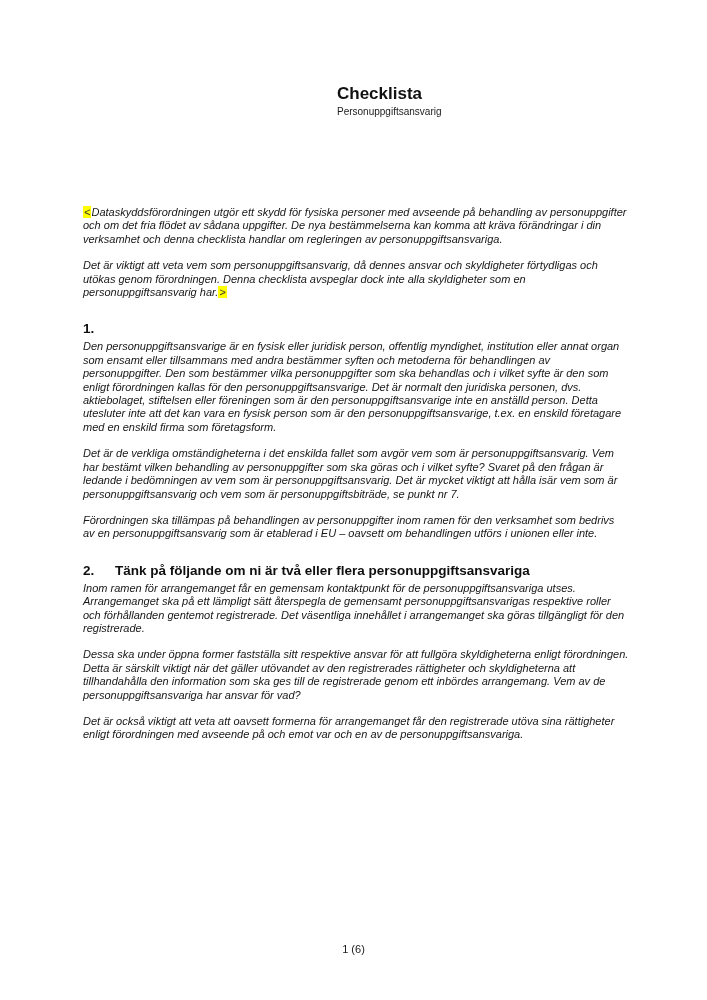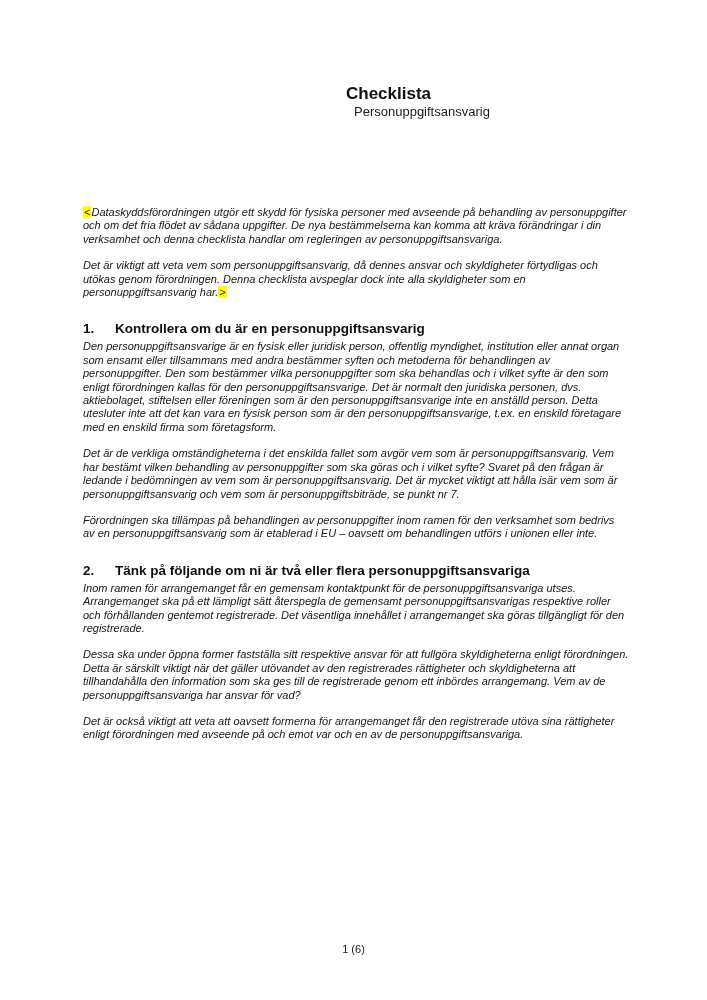--- a/index.html
+++ b/index.html
@@ -11,35 +11,34 @@
     position: relative;
     width: 707px;
     height: 1000px;
     background: #ffffff;
     font-family: "Liberation Sans", sans-serif;
     color: #111111;
     overflow: hidden;
   }
   .title-block {
     position: absolute;
-    left: 346px;
+    left: 337px;
     top: 84px;
   }
   .doc-title {
     margin: 0;
     font-size: 17px;
     line-height: 20px;
     font-weight: bold;
     color: #111111;
   }
   .doc-subtitle {
-    font-size: 13px;
+    font-size: 10px;
     line-height: 16px;
     color: #1b1b1b;
-    margin-left: 8px;
   }
   .content {
     position: absolute;
     left: 83px;
     top: 186px;
     width: 546px;
     font-size: 11px;
     line-height: 13.4px;
     color: #161616;
     margin-top: 20px;
@@ -93,21 +92,20 @@
   <main class="content">
 
     <div class="intro">
       <p><mark class="hl">&lt;</mark><span>Dataskyddsförordningen utgör ett skydd för fysiska personer med avseende på behandling av personuppgifter och om det fria flödet av sådana uppgifter. De nya bestämmelserna kan komma att kräva förändringar i din verksamhet och denna checklista handlar om regleringen av personuppgiftsansvariga.</span></p>
       <p><span>Det är viktigt att veta vem som personuppgiftsansvarig, då dennes ansvar och skyldigheter förtydligas och utökas genom förordningen. Denna checklista avspeglar dock inte alla skyldigheter som en personuppgiftsansvarig har.</span><mark class="hl">&gt;</mark></p>
     </div>
 
     <section>
       <h2 class="sec-head">
         <span class="sec-num">1.</span>
-        <span class="sec-title">Kontrollera om du är en personuppgiftsansvarig</span>
       </h2>
       <p>Den personuppgiftsansvarige är en fysisk eller juridisk person, offentlig myndighet, institution eller annat organ som ensamt eller tillsammans med andra bestämmer syften och metoderna för behandlingen av personuppgifter. Den som bestämmer vilka personuppgifter som ska behandlas och i vilket syfte är den som enligt förordningen kallas för den personuppgiftsansvarige. Det är normalt den juridiska personen, dvs. aktiebolaget, stiftelsen eller föreningen som är den personuppgiftsansvarige inte en anställd person. Detta utesluter inte att det kan vara en fysisk person som är den personuppgiftsansvarige, t.ex. en enskild företagare med en enskild firma som företagsform.</p>
       <p>Det är de verkliga omständigheterna i det enskilda fallet som avgör vem som är personuppgiftsansvarig. Vem har bestämt vilken behandling av personuppgifter som ska göras och i vilket syfte? Svaret på den frågan är ledande i bedömningen av vem som är personuppgiftsansvarig. Det är mycket viktigt att hålla isär vem som är personuppgiftsansvarig och vem som är personuppgiftsbiträde, se punkt nr 7.</p>
       <p>Förordningen ska tillämpas på behandlingen av personuppgifter inom ramen för den verksamhet som bedrivs av en personuppgiftsansvarig som är etablerad i EU – oavsett om behandlingen utförs i unionen eller inte.</p>
     </section>
 
     <section>
       <h2 class="sec-head">
         <span class="sec-num">2.</span>
         <span class="sec-title">Tänk på följande om ni är två eller flera personuppgiftsansvariga</span>

